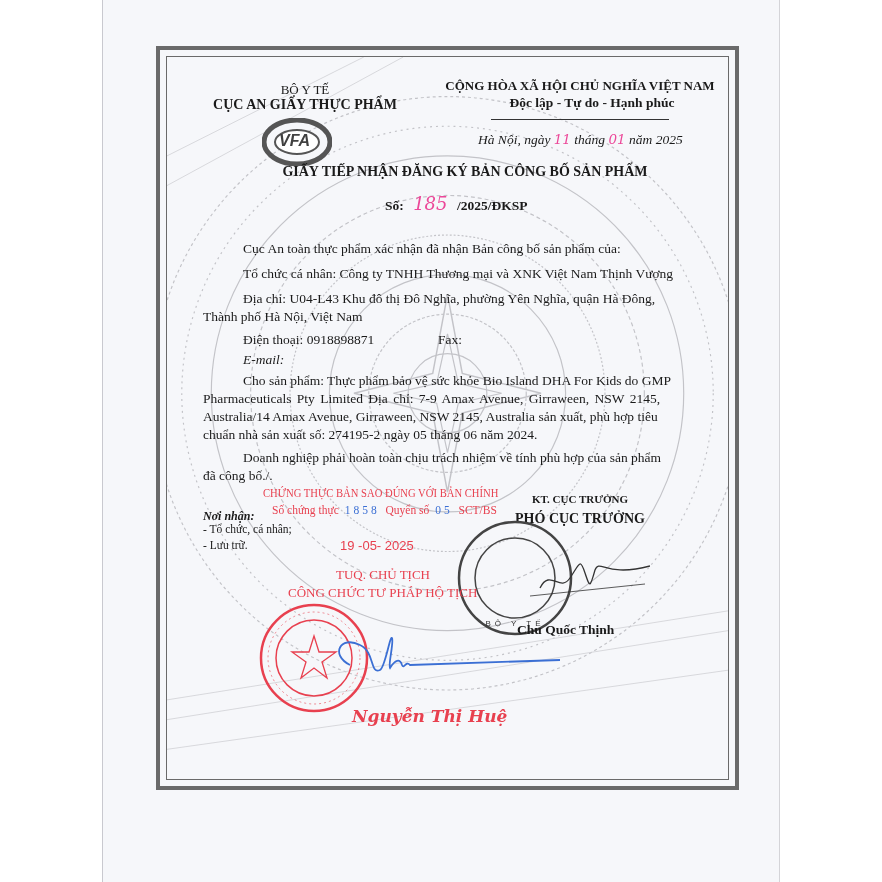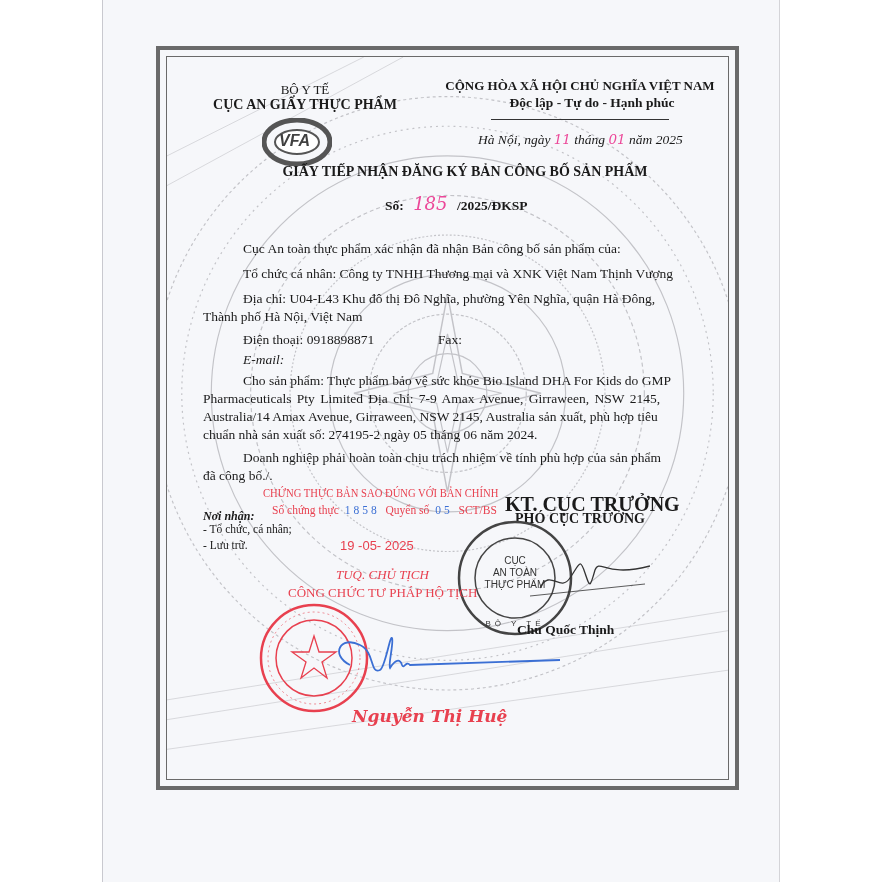--- a/index.html
+++ b/index.html
@@ -92,53 +92,48 @@
 <div class="abs body-text" style="left:203px;top:389px;word-spacing:2px;">Pharmaceuticals Pty Limited Địa chỉ: 7-9 Amax Avenue, Girraween, NSW 2145,</div>
 <div class="abs body-text" style="left:203px;top:407px;">Australia/14 Amax Avenue, Girraween, NSW 2145, Australia sản xuất, phù hợp tiêu</div>
 <div class="abs body-text" style="left:203px;top:425px;">chuẩn nhà sản xuất số: 274195-2 ngày 05 tháng 06 năm 2024.</div>
 <div class="abs body-text" style="left:243px;top:448px;">Doanh nghiệp phải hoàn toàn chịu trách nhiệm về tính phù hợp của sản phẩm</div>
 <div class="abs body-text" style="left:203px;top:466px;">đã công bố./.</div>
 
 <div class="abs b i" style="left:203px;top:509px;font-size:12px;">Nơi nhận:</div>
 <div class="abs" style="left:203px;top:523px;font-size:11.5px;">- Tổ chức, cá nhân;</div>
 <div class="abs" style="left:203px;top:539px;font-size:11.5px;">- Lưu trữ.</div>
 
-<div class="abs hdr" style="left:505px;top:493px;width:150px;font-size:20px;">KT. CỤC TRƯỞNG</div>
+<div class="abs hdr" style="left:505px;top:493px;width:150px;font-size:11px;">KT. CỤC TRƯỞNG</div>
 <div class="abs hdr" style="left:505px;top:511px;width:150px;font-size:14px;">PHÓ CỤC TRƯỞNG</div>
 
 <div class="abs" style="left:456px;top:519px;width:118px;height:118px;">
   <svg width="118" height="118" viewBox="0 0 118 118">
     <circle cx="59" cy="59" r="56" fill="none" stroke="#444" stroke-width="2.5"></circle>
     <circle cx="59" cy="59" r="40" fill="none" stroke="#444" stroke-width="1.5"></circle>
   </svg>
-  <div class="abs" style="left:0;top:36px;width:118px;text-align:center;font-family:'Liberation Sans',sans-serif;font-size:10px;color:#333;line-height:12px;">
-    <div>CỤC</div>
-    <div>AN TOÀN</div>
-    <div>THỰC PHẨM</div>
-  </div>
   <div class="abs" style="left:0;top:100px;width:118px;text-align:center;font-family:'Liberation Sans',sans-serif;font-size:8px;color:#333;letter-spacing:4px;">BỘ Y TẾ</div>
 </div>
 <div class="abs" style="left:530px;top:548px;width:120px;height:50px;">
   <svg width="120" height="50" viewBox="0 0 120 50">
     <path d="M10 40 C20 20,30 45,40 30 S50 10,55 25 S60 40,65 22 C70 10,75 30,120 18" fill="none" stroke="#333" stroke-width="1.3"></path>
     <path d="M0 48 L115 36" fill="none" stroke="#333" stroke-width="0.8"></path>
   </svg>
 </div>
 <div class="abs b" style="left:517px;top:622px;font-size:13.5px;">Chu Quốc Thịnh</div>
 
 <div class="abs red" style="left:263px;top:486px;font-size:12.5px;transform:scaleX(0.85);transform-origin:left;">CHỨNG THỰC BẢN SAO ĐÚNG VỚI BẢN CHÍNH</div>
 <div class="abs red" style="left:272px;top:504px;font-size:11.5px;">
   <span>Số chứng thực</span>
   <span class="blue" style="letter-spacing:3px;margin:0 3px;">1858</span>
   <span>Quyển số</span>
   <span class="blue" style="letter-spacing:3px;margin:0 3px;">05</span>
   <span>SCT/BS</span>
 </div>
 <div class="abs red" style="left:340px;top:538px;font-size:13px;font-family:'Liberation Sans',sans-serif;">19 -05- 2025</div>
-<div class="abs red" style="left:336px;top:567px;font-size:13px;font-style:italic;">TUQ. CHỦ TỊCH</div>
+<div class="abs red" style="left:336px;top:567px;font-size:13px;">TUQ. CHỦ TỊCH</div>
 <div class="abs red" style="left:288px;top:585px;font-size:13px;">CÔNG CHỨC TƯ PHÁP HỘ TỊCH</div>
 
 <div class="abs" style="left:258px;top:602px;width:112px;height:112px;">
   <svg width="112" height="112" viewBox="0 0 112 112">
     <circle cx="56" cy="56" r="53" fill="none" stroke="#e8404f" stroke-width="2.5"></circle>
     <circle cx="56" cy="56" r="38" fill="none" stroke="#e8404f" stroke-width="1.5"></circle>
     <circle cx="56" cy="56" r="46" fill="none" stroke="#e8404f" stroke-width="0.6" stroke-dasharray="2 3"></circle>
     <polygon points="56,34 61,50 78,50 64,60 69,76 56,66 43,76 48,60 34,50 51,50" fill="none" stroke="#e8404f" stroke-width="1.3"></polygon>
   </svg>
 </div>

